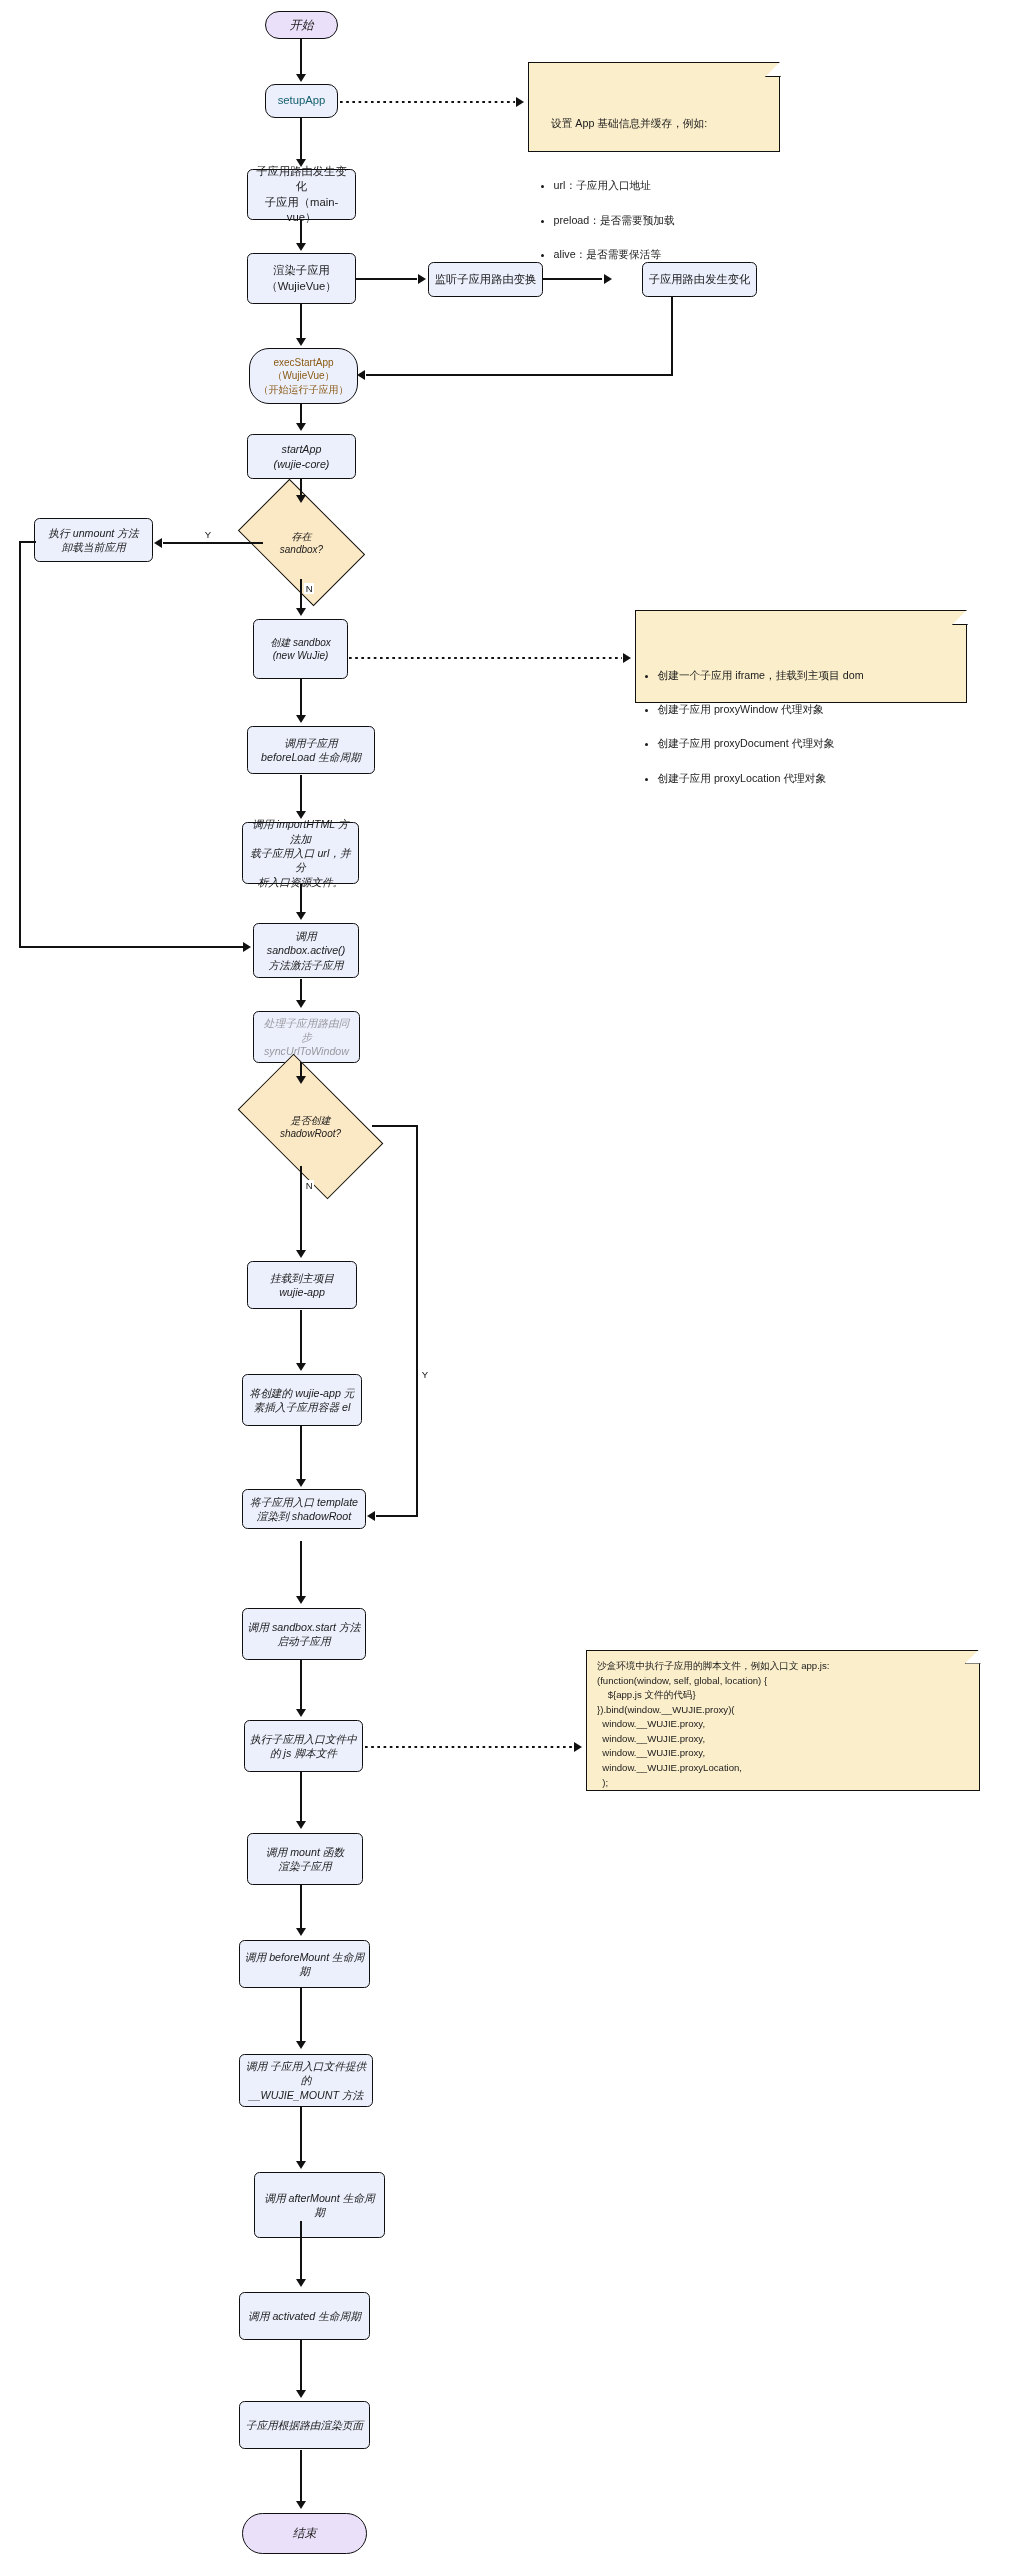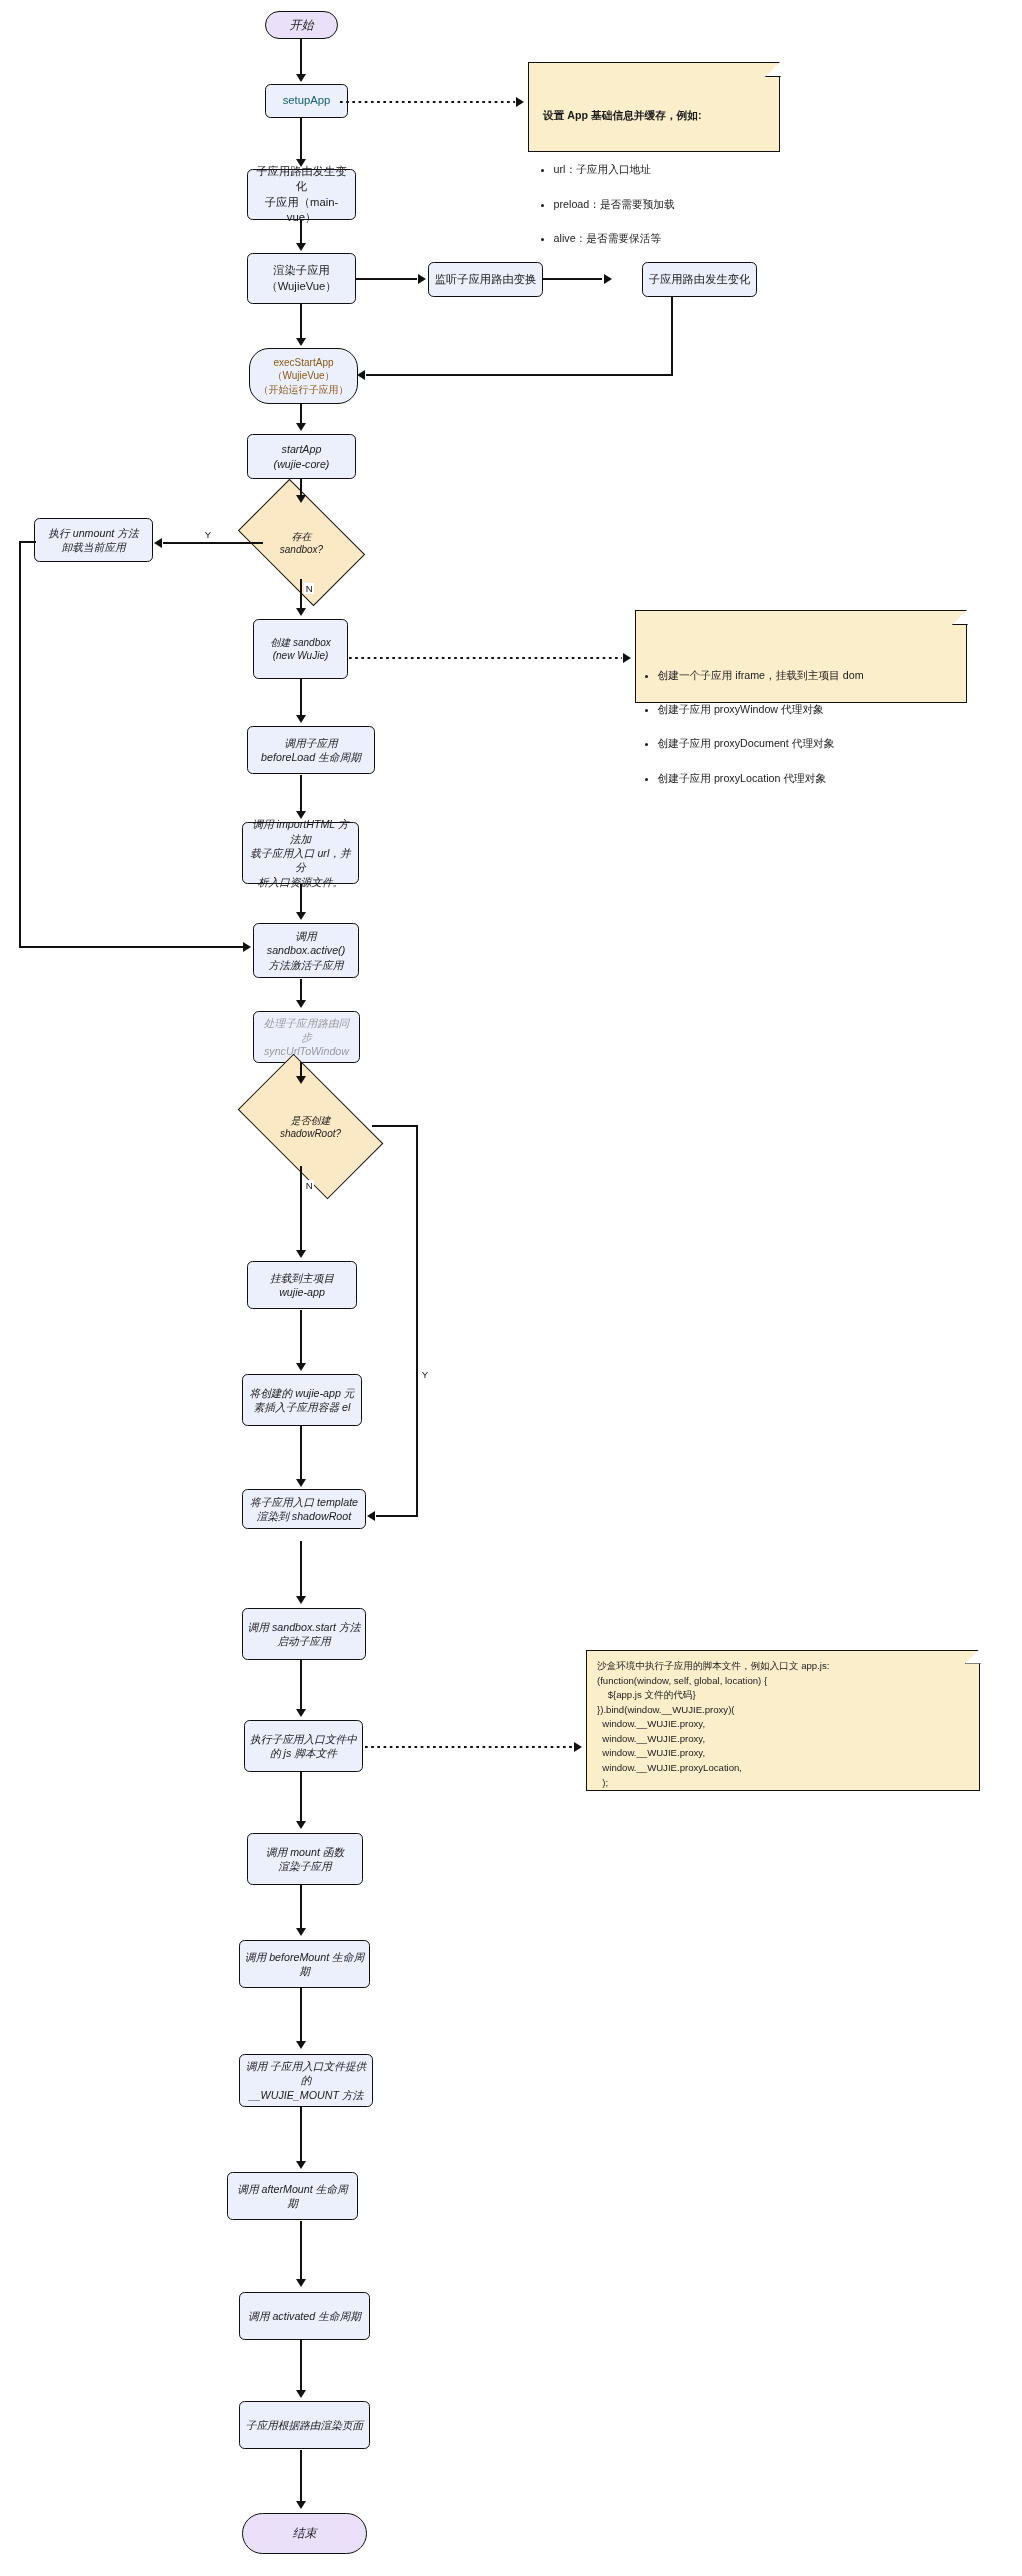--- a/index.html
+++ b/index.html
@@ -98,21 +98,21 @@
     top:-1.7px;right:-1.7px;
     width:14.6px;height:14.6px;
     background:#ffffff;
     border-left:1.7px solid #111;
     border-bottom:1.7px solid #111;
     transform:none;
     clip-path:polygon(100% 0,0 100%,100% 100%);
   }
   .note ul{margin:1.1px 0 0 0;padding-left:14.6px;}
   .note li{margin:1.1px 0;}
-  .note .note-title{margin:4px;font-weight:bold;}
+  .note .note-title{margin:12px;}
   .note.code{
     font-size:9.6px;
     line-height:1.52;
     white-space:pre;
   }
   
   .edge{position:absolute;background:#111;}
   .v{width:1.7px;}
   .h{height:1.7px;}
   .arrow{
@@ -150,21 +150,21 @@
     font-style:normal;
   }
 </style>
 </head>
 <body>
 
 <div id="canvas">
 
   <div class="node terminator" style="left:265px;top:11.3px;width:73px;height:28px;">开始</div>
 
-  <div class="node process mono-link" style="left:265px;top:84px;width:83px;height:34px;">setupApp</div>
+  <div class="node process mono-link" style="left:265px;top:84px;width:73px;height:34px;border-radius:10px;">setupApp</div>
 
   <div class="node plain" style="left:247px;top:169px;width:109px;height:51px;">子应用路由发生变化
 子应用（main-vue）</div>
 
   <div class="node plain" style="left:247px;top:253px;width:109px;height:51px;">渲染子应用
 （WujieVue）</div>
 
   <div class="node plain" style="left:428px;top:262px;width:115px;height:35px;">监听子应用路由变换</div>
 
   <div class="node plain" style="left:614px;top:262px;width:115px;height:35px;margin-left:28px;">子应用路由发生变化</div>
@@ -224,21 +224,21 @@
 的 js 脚本文件</div>
 
   <div class="node process" style="left:247px;top:1833px;width:116px;height:52px;">调用 mount 函数
 渲染子应用</div>
 
   <div class="node process" style="left:239px;top:1940px;width:131px;height:48px;">调用 beforeMount 生命周期</div>
 
   <div class="node process" style="left:239px;top:2054px;width:134px;height:53px;">调用 子应用入口文件提供的
 __WUJIE_MOUNT 方法</div>
 
-  <div class="node process" style="left:227px;top:2172px;width:131px;height:48px;">调用 afterMount 生命周期</div>
+  <div class="node process" style="left:254px;top:2172px;width:131px;height:66px;">调用 afterMount 生命周期</div>
 
   <div class="node process" style="left:239px;top:2292px;width:131px;height:48px;">调用 activated 生命周期</div>
 
   <div class="node process" style="left:239px;top:2401px;width:131px;height:48px;">子应用根据路由渲染页面</div>
 
   <div class="node terminator" style="left:242px;top:2513px;width:125px;height:41px;">结束</div>
 
   <div class="note" style="left:528px;top:62px;width:252px;height:90px;">
     <span class="dogear"></span>
     <div class="note-title">设置 App 基础信息并缓存，例如:</div>

